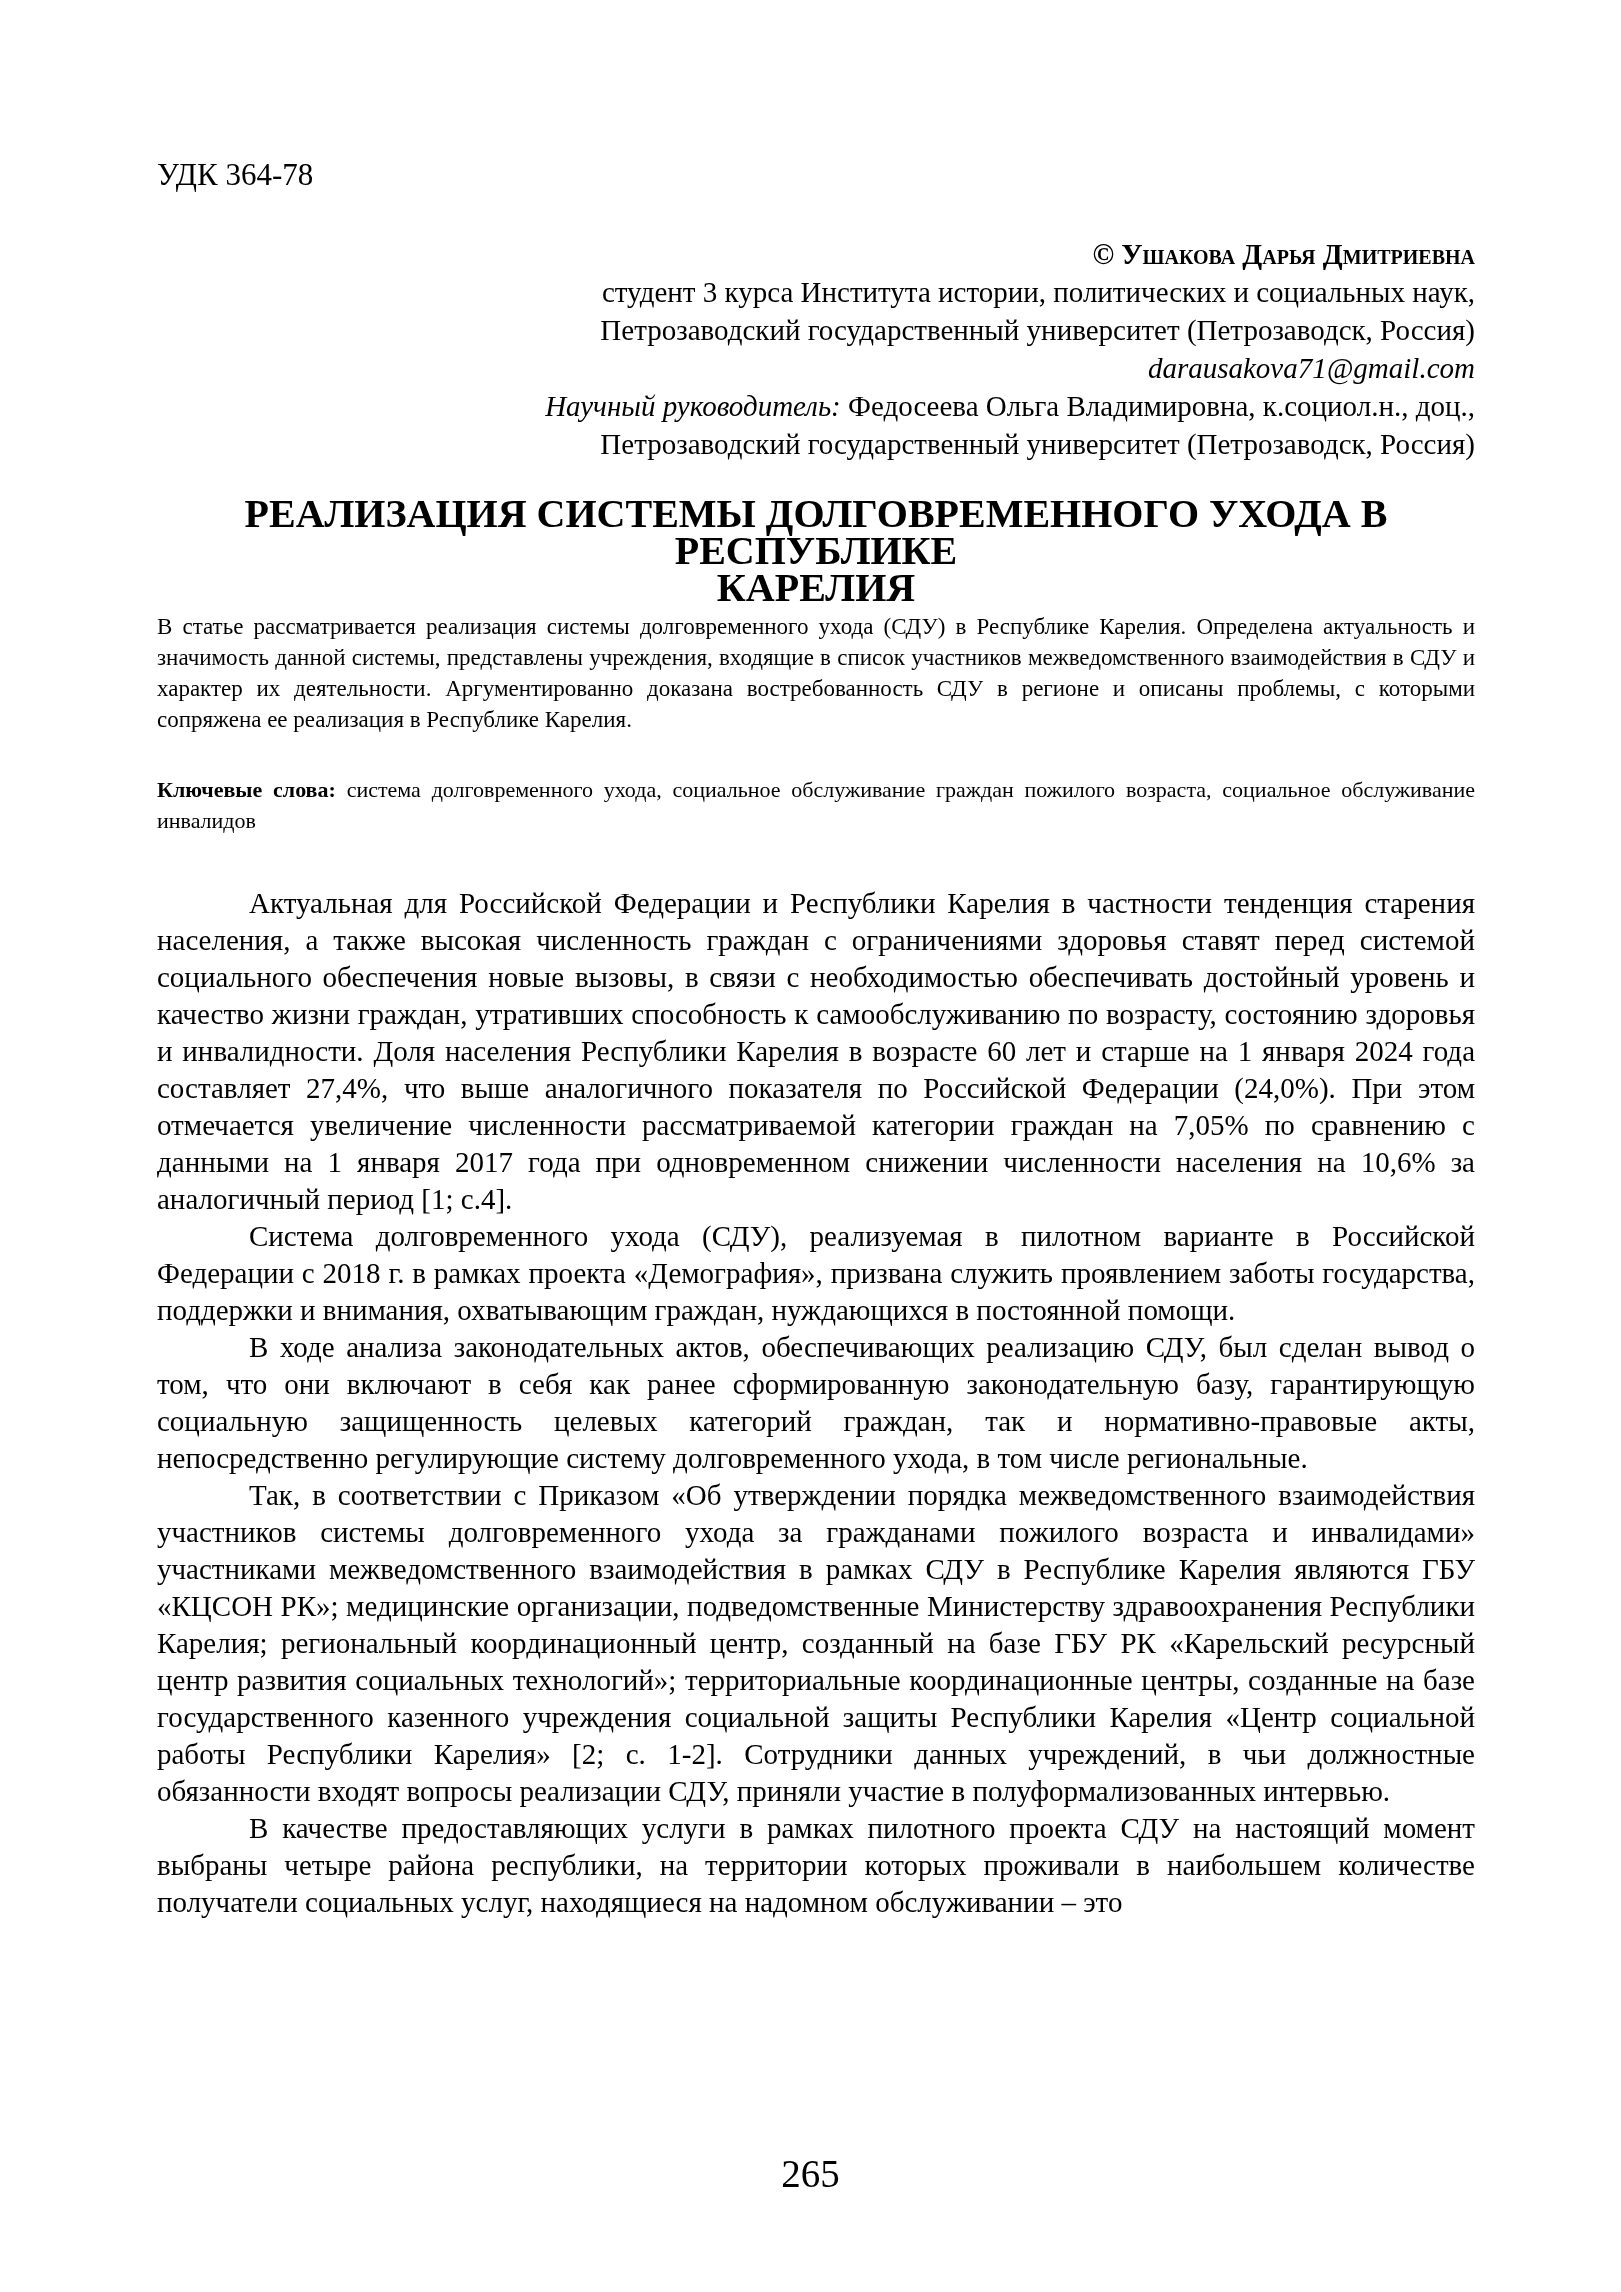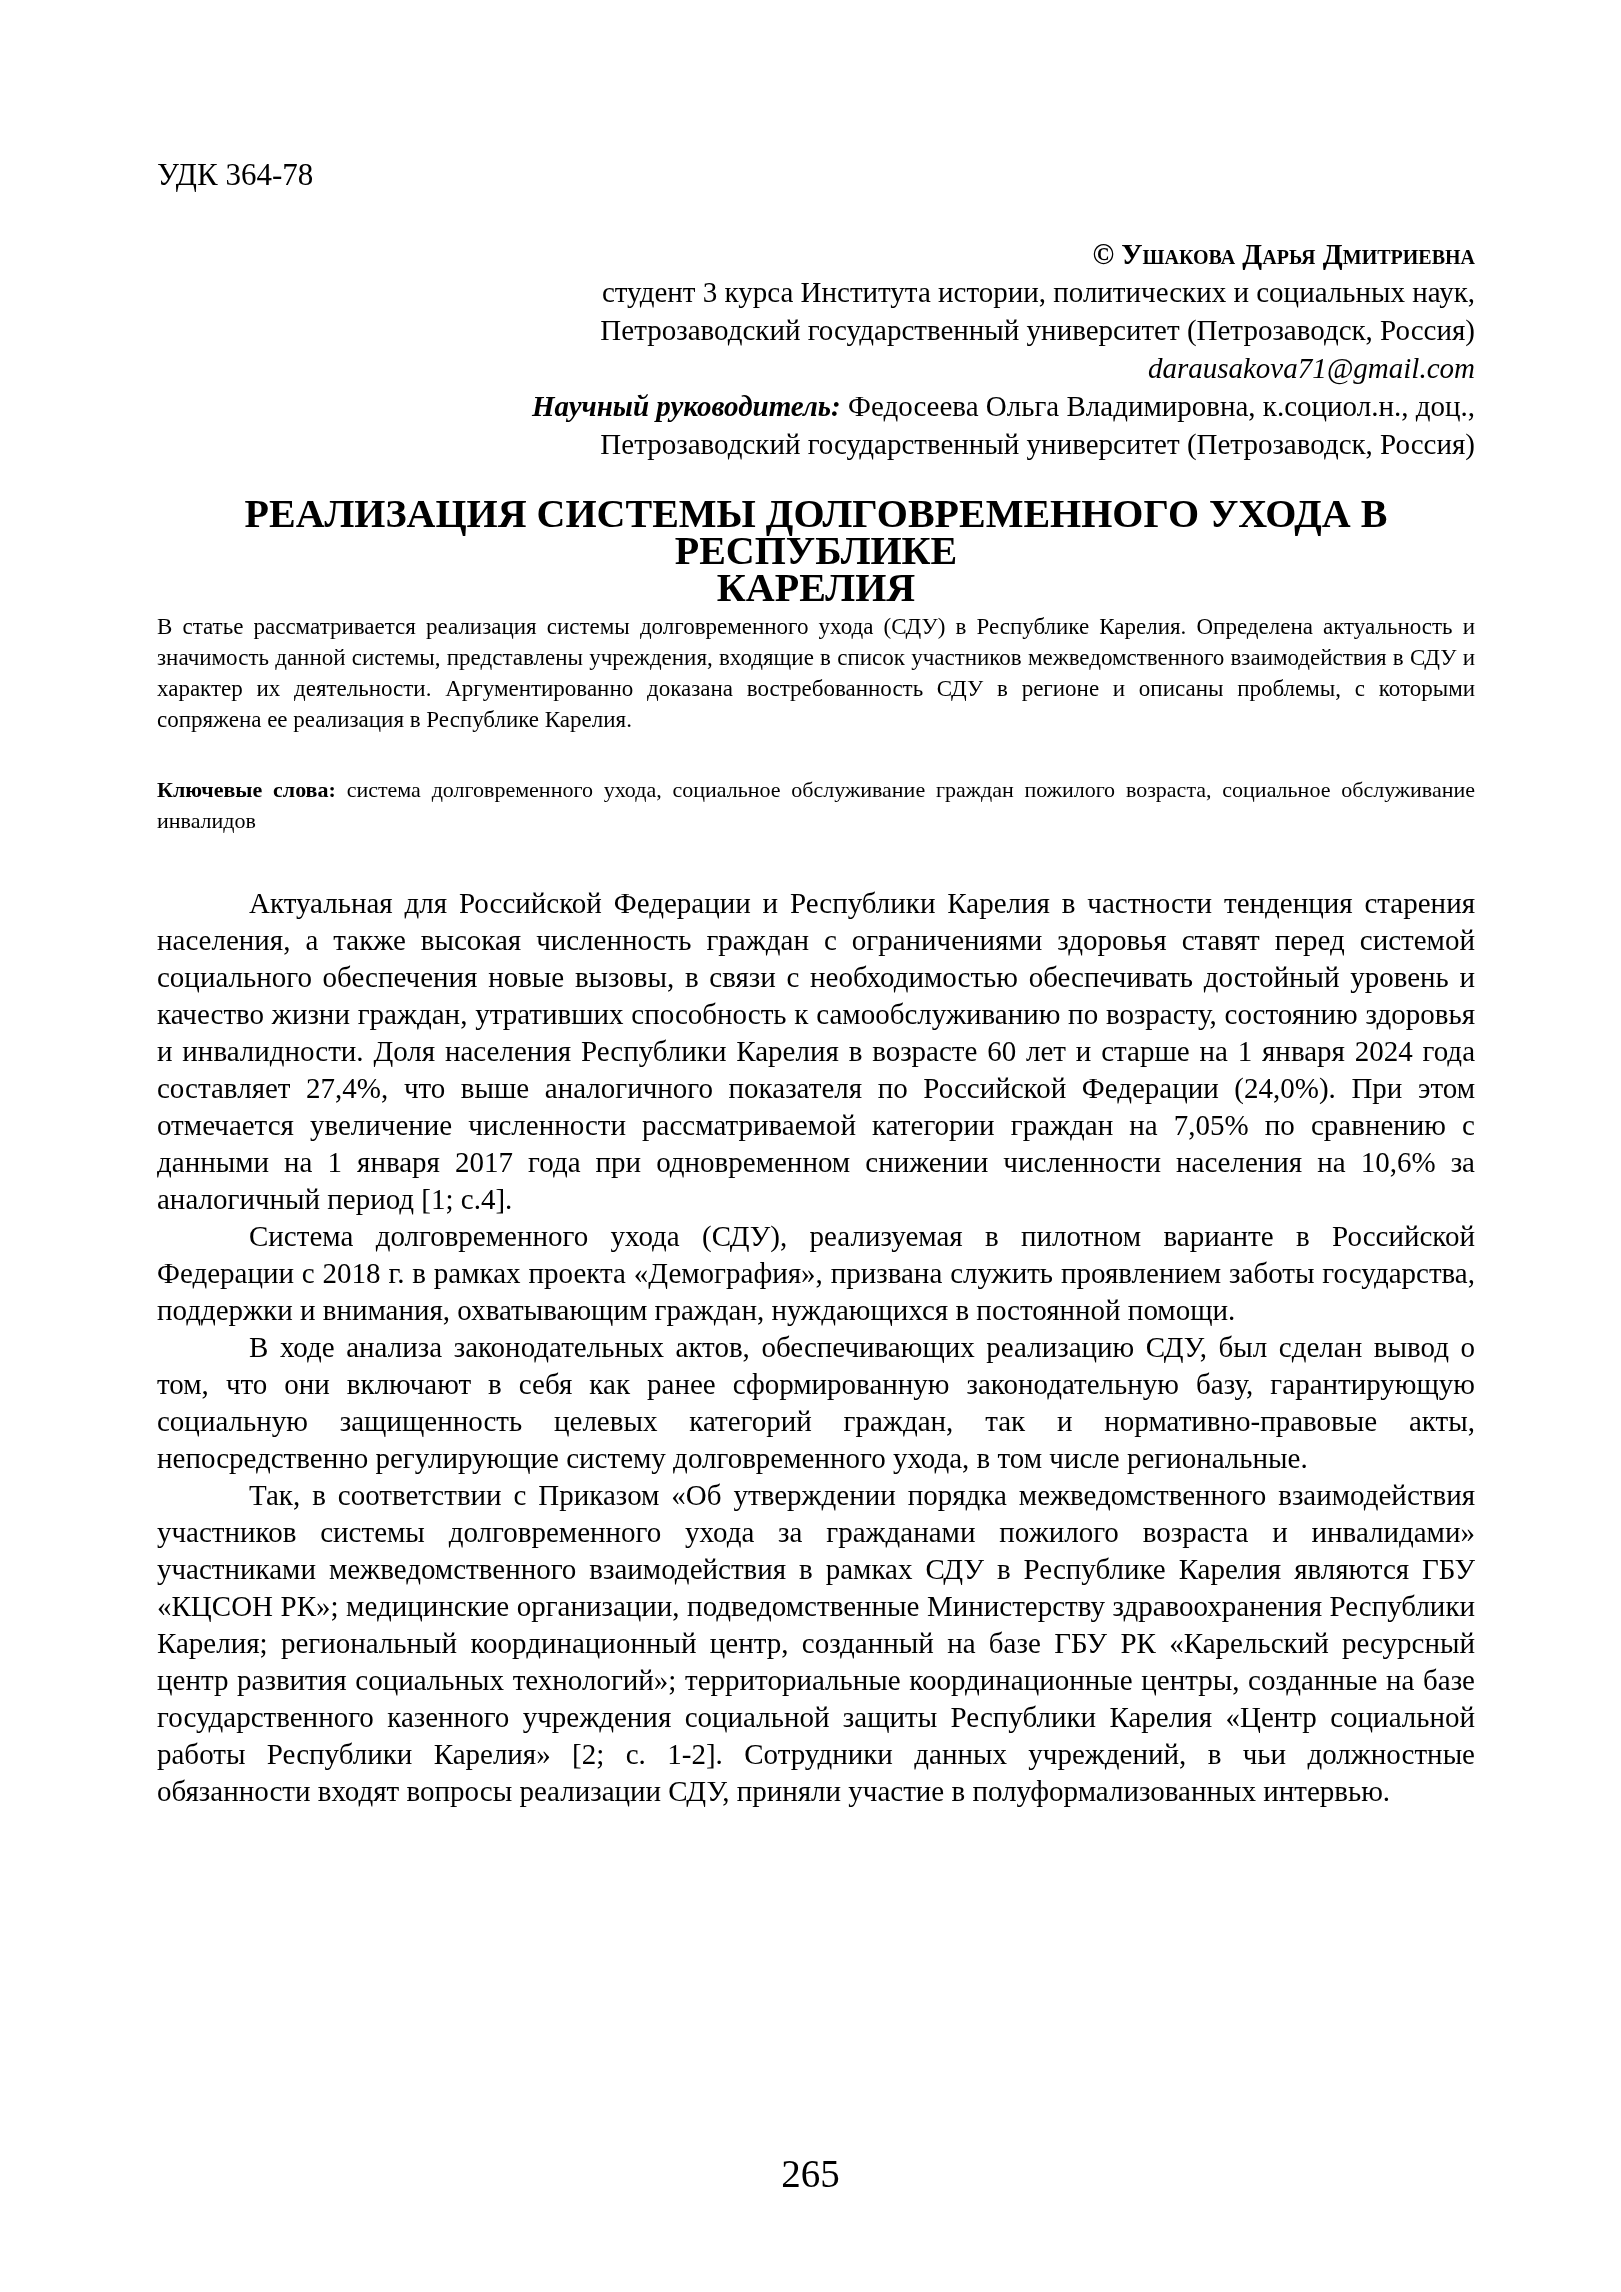--- a/index.html
+++ b/index.html
@@ -3,21 +3,21 @@
 <meta charset="utf-8">
 <style>
   html, body { margin:0; padding:0; background:#fff; }
   body { width:1621px; height:2293px; position:relative; overflow:hidden; color:#000;
          font-family:"Liberation Serif", "DejaVu Serif", serif; }
   .abs { position:absolute; }
   #udk { left:157px; top:157px; font-size:31px; }
   #author-block { left:163px; right:146px; top:235px; text-align:right; font-size:29px; line-height:38px; }
   #author-name { font-weight:bold; font-variant:small-caps; }
   .email { font-style:italic; }
-  .sup-label { font-weight:bold; font-style:italic;margin-left:30px; }
+  .sup-label { font-weight:normal; font-style:italic;margin-left:30px; }
   #title { left:157px; right:146px; top:495px; text-align:center; font-weight:bold; font-size:40px; line-height:37px; }
   #abstract { left:157px; right:146px; top:611px; font-size:23px; line-height:31px; text-align:justify; }
   #keywords { left:157px; right:146px; top:774px; font-size:22px; line-height:31px; text-align:justify; }
   #keywords .kw-label { font-weight:bold; }
   #body { left:157px; right:146px; top:885px; font-size:29px; line-height:37px; text-align:justify; }
   #body p { margin:0; text-indent:92px; }
   #page-number { left:0; right:0; top:2151px; text-align:center; font-size:39px; }
 </style>
 </head>
 <body>
@@ -40,16 +40,17 @@
 
 <div id="abstract" class="abs">В статье рассматривается реализация системы долговременного ухода (СДУ) в Республике Карелия. Определена актуальность и значимость данной системы, представлены учреждения, входящие в список участников межведомственного взаимодействия в СДУ и характер их деятельности. Аргументированно доказана востребованность СДУ в регионе и описаны проблемы, с которыми сопряжена ее реализация в Республике Карелия.</div>
 
 <div id="keywords" class="abs"><span class="kw-label">Ключевые слова:</span><span> система долговременного ухода, социальное обслуживание граждан пожилого возраста, социальное обслуживание инвалидов</span></div>
 
 <div id="body" class="abs">
   <p>Актуальная для Российской Федерации и Республики Карелия в частности тенденция старения населения, а также высокая численность граждан с ограничениями здоровья ставят перед системой социального обеспечения новые вызовы, в связи с необходимостью обеспечивать достойный уровень и качество жизни граждан, утративших способность к самообслуживанию по возрасту, состоянию здоровья и инвалидности. Доля населения Республики Карелия в возрасте 60 лет и старше на 1 января 2024 года составляет 27,4%, что выше аналогичного показателя по Российской Федерации (24,0%). При этом отмечается увеличение численности рассматриваемой категории граждан на 7,05% по сравнению с данными на 1 января 2017 года при одновременном снижении численности населения на 10,6% за аналогичный период [1; с.4].</p>
   <p>Система долговременного ухода (СДУ), реализуемая в пилотном варианте в Российской Федерации с 2018 г. в рамках проекта «Демография», призвана служить проявлением заботы государства, поддержки и внимания, охватывающим граждан, нуждающихся в постоянной помощи.</p>
   <p>В ходе анализа законодательных актов, обеспечивающих реализацию СДУ, был сделан вывод о том, что они включают в себя как ранее сформированную законодательную базу, гарантирующую социальную защищенность целевых категорий граждан, так и нормативно-правовые акты, непосредственно регулирующие систему долговременного ухода, в том числе региональные.</p>
   <p>Так, в соответствии с Приказом «Об утверждении порядка межведомственного взаимодействия участников системы долговременного ухода за гражданами пожилого возраста и инвалидами» участниками межведомственного взаимодействия в рамках СДУ в Республике Карелия являются ГБУ «КЦСОН РК»; медицинские организации, подведомственные Министерству здравоохранения Республики Карелия; региональный координационный центр, созданный на базе ГБУ РК «Карельский ресурсный центр развития социальных технологий»; территориальные координационные центры, созданные на базе государственного казенного учреждения социальной защиты Республики Карелия «Центр социальной работы Республики Карелия» [2; с. 1-2]. Сотрудники данных учреждений, в чьи должностные обязанности входят вопросы реализации СДУ, приняли участие в полуформализованных интервью.</p>
+  <p>В качестве предоставляющих услуги в рамках пилотного проекта СДУ на настоящий момент выбраны четыре района республики, на территории которых проживали в наибольшем количестве получатели социальных услуг, находящиеся на надомном обслуживании – это</p>
 </div>
 
 <div id="page-number" class="abs">265</div>
 
 
 </body></html>

